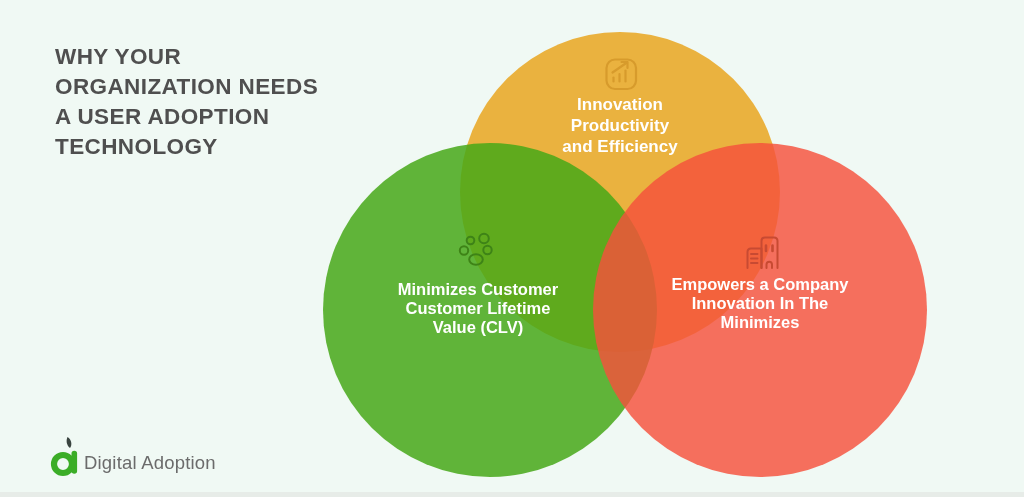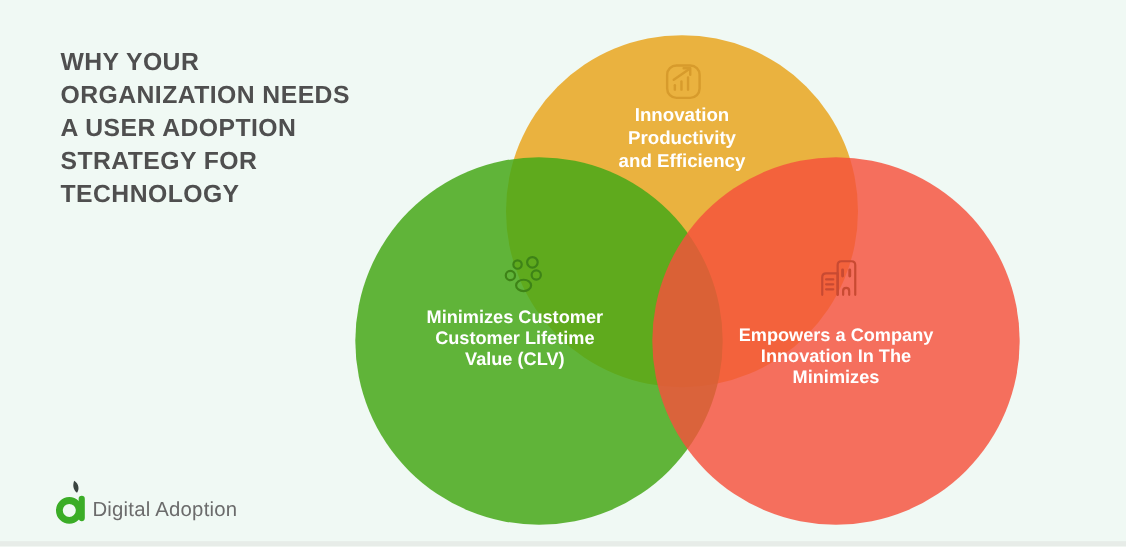--- a/index.html
+++ b/index.html
@@ -16,22 +16,22 @@
   .title span{display:block;}
   .venn-svg{position:absolute;left:0;top:0;}
   .circle-label{
     position:absolute;transform:translateX(-50%);
     text-align:center;color:#FFFFFF;font-weight:700;
     font-size:17px;white-space:nowrap;
     text-rendering:optimizeLegibility;
   }
   .circle-label span{display:block;}
   .label-yellow{left:620px;top:94px;line-height:21px;}
-  .label-green{left:468px;top:280px;line-height:19px;font-size:16.5px;}
-  .label-red{left:760px;top:296px;line-height:19px;font-size:16.5px;}
+  .label-green{left:478px;top:280px;line-height:19px;font-size:16.5px;}
+  .label-red{left:760px;top:275px;line-height:19px;font-size:16.5px;}
   .logo{
     position:absolute;left:50px;top:436px;
     display:flex;align-items:flex-end;
   }
   .logo-text{
     color:#6B6B6B;font-size:18.5px;line-height:1;
     letter-spacing:0.2px;margin-left:4px;padding-bottom:6px;
   }
   .bottom-border{
     position:absolute;left:0;bottom:0;width:1024px;height:5px;
@@ -40,21 +40,20 @@
 </style>
 </head>
 <body>
 
 <div class="canvas">
 
   <h1 class="title">
     <span>WHY YOUR</span>
     <span>ORGANIZATION NEEDS</span>
     <span>A USER ADOPTION</span>
-    <span>STRATEGY FOR</span>
     <span>TECHNOLOGY</span>
   </h1>
 
   <svg class="venn-svg" width="1024" height="497" viewBox="0 0 1024 497">
 
     <circle cx="620" cy="192" r="160" fill="#EAB23F"></circle>
 
     <circle cx="490" cy="310" r="167" fill="#46A818" fill-opacity="0.85"></circle>
 
     <circle cx="760" cy="310" r="167" fill="#F5503C" fill-opacity="0.82"></circle>

